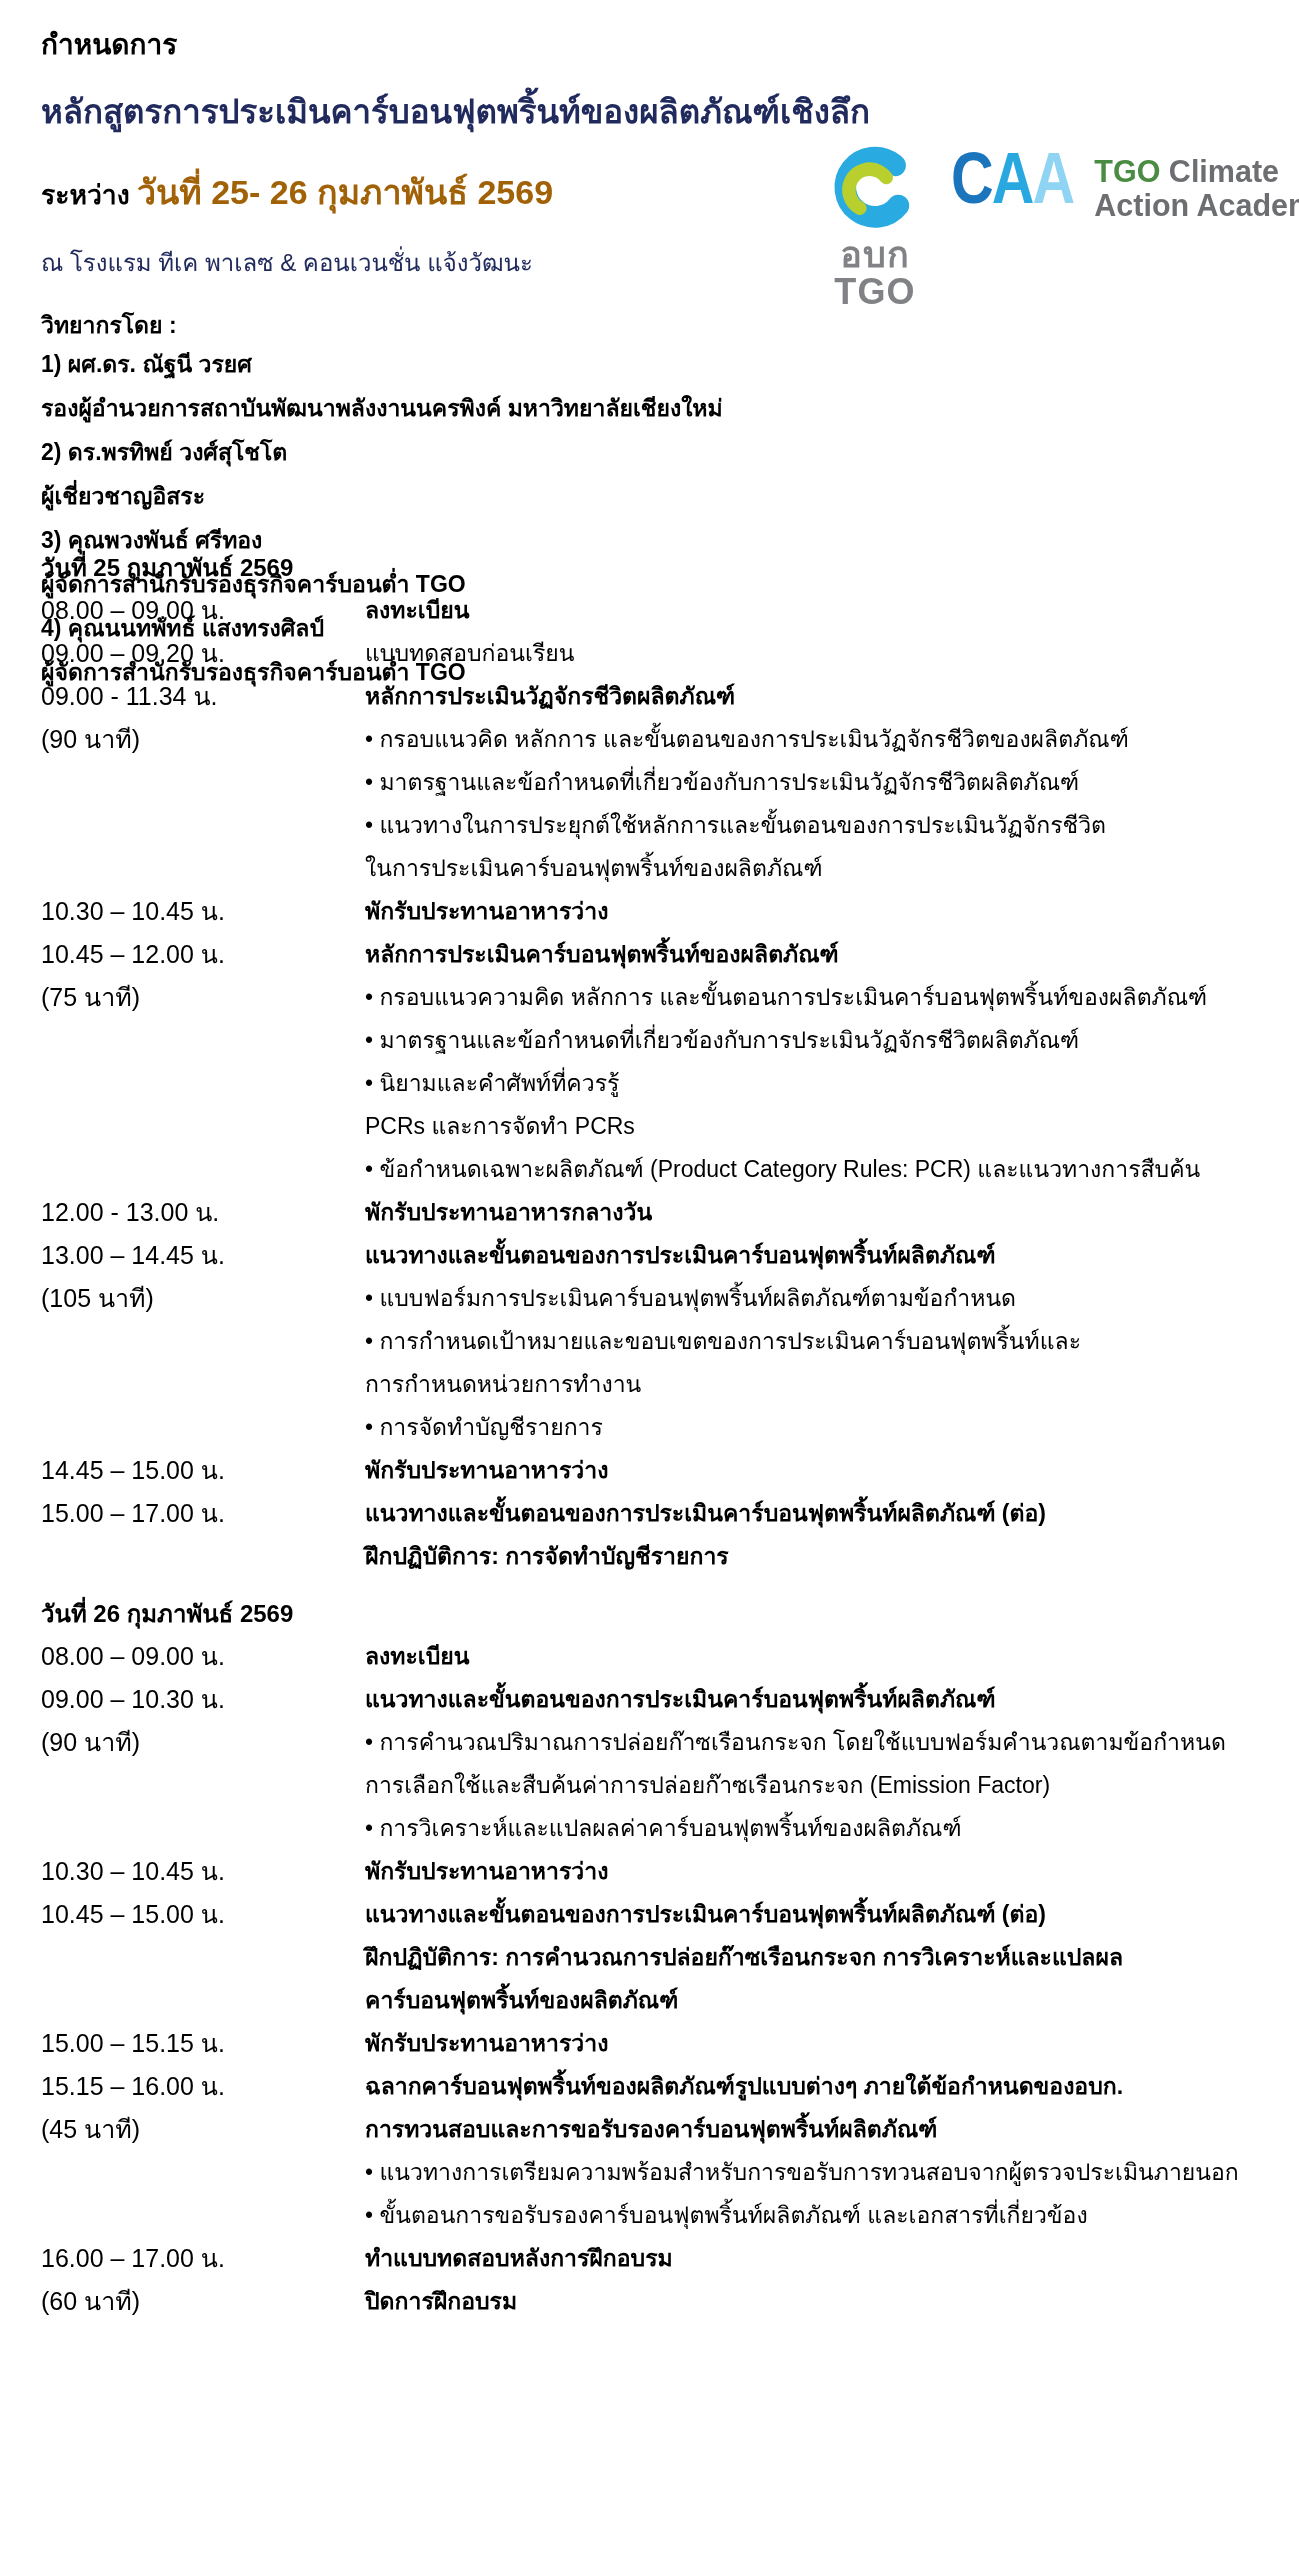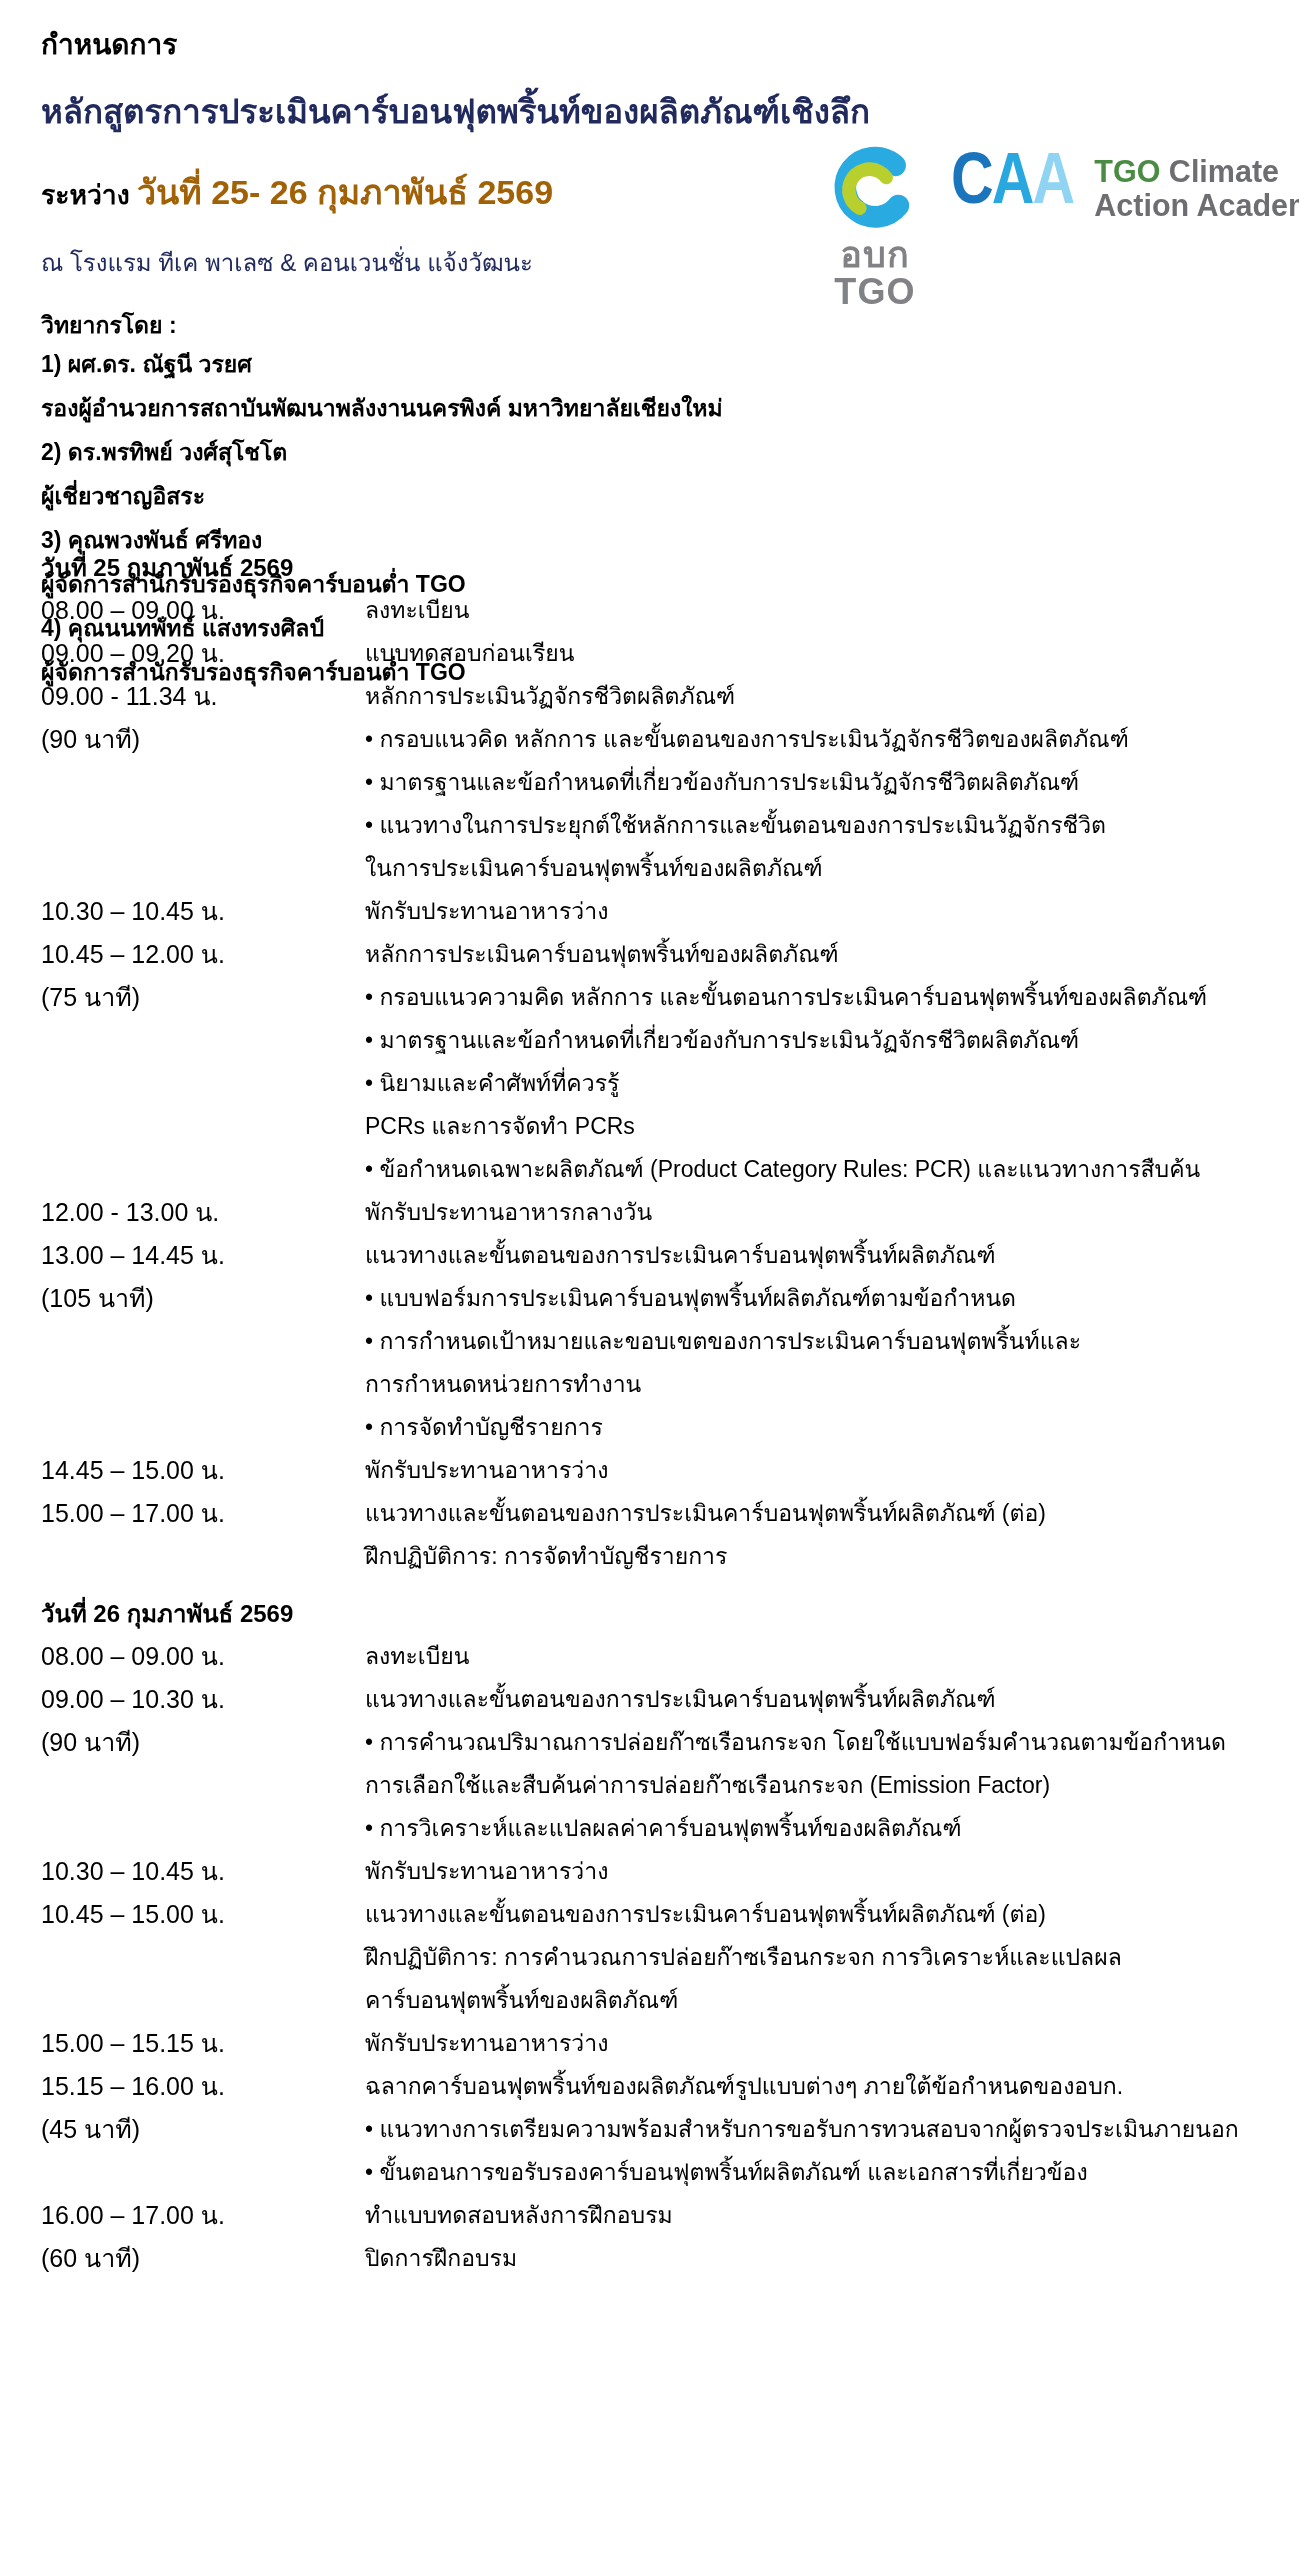--- a/index.html
+++ b/index.html
@@ -30,21 +30,21 @@
   .speaker-name{width:296px;flex:none;white-space:nowrap;}
   .speaker-role{flex:1;white-space:nowrap;}
   
   .schedule{position:absolute;left:0;top:531px;width:1300px;}
   .day-heading{padding-left:41px;font-size:24px;font-weight:700;line-height:43px;margin-top:14.7px;}
   .sched-row{display:flex;align-items:flex-start;}
   .time-col{width:324px;flex:none;padding-left:41px;font-size:25px;font-weight:400;line-height:43px;white-space:nowrap;}
   .time-col .duration{font-weight:400;}
   .content-col{flex:1;font-size:23px;line-height:43px;}
   .content-line{white-space:pre-wrap;}
-  .content-line.bold{font-weight:400;}
+  .content-line.bold{font-weight:700;}
   .content-line.regular{font-weight:400;}
 </style>
 </head>
 <body>
 
 <div class="page">
 
   <div class="kicker">กำหนดการ</div>
   <h1 class="title">หลักสูตรการประเมินคาร์บอนฟุตพริ้นท์ของผลิตภัณฑ์เชิงลึก</h1>
 
@@ -236,20 +236,21 @@
           <div class="content-line bold">พักรับประทานอาหารว่าง</div>
         </div>
       </div>
       <div class="sched-row">
         <div class="time-col">
           <div class="time">15.15 – 16.00 น.</div>
           <div class="duration">(45 นาที)</div>
         </div>
         <div class="content-col">
           <div class="content-line bold">ฉลากคาร์บอนฟุตพริ้นท์ของผลิตภัณฑ์รูปแบบต่างๆ ภายใต้ข้อกำหนดของอบก.</div>
+          <div class="content-line bold">การทวนสอบและการขอรับรองคาร์บอนฟุตพริ้นท์ผลิตภัณฑ์</div>
           <div class="content-line regular">• แนวทางการเตรียมความพร้อมสำหรับการขอรับการทวนสอบจากผู้ตรวจประเมินภายนอก</div>
           <div class="content-line regular">• ขั้นตอนการขอรับรองคาร์บอนฟุตพริ้นท์ผลิตภัณฑ์ และเอกสารที่เกี่ยวข้อง</div>
         </div>
       </div>
       <div class="sched-row">
         <div class="time-col">
           <div class="time">16.00 – 17.00 น.</div>
           <div class="duration">(60 นาที)</div>
         </div>
         <div class="content-col">

